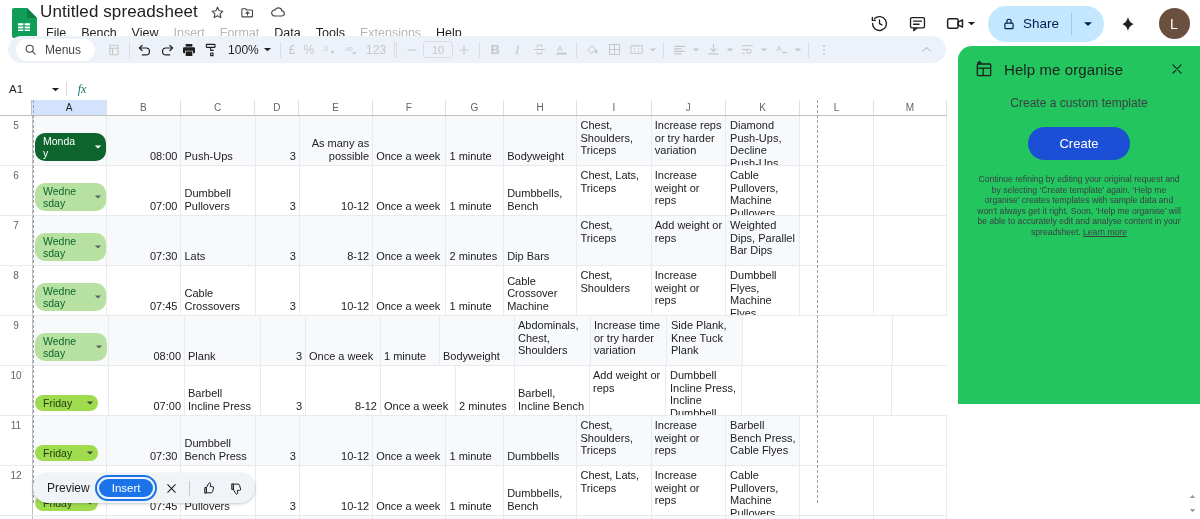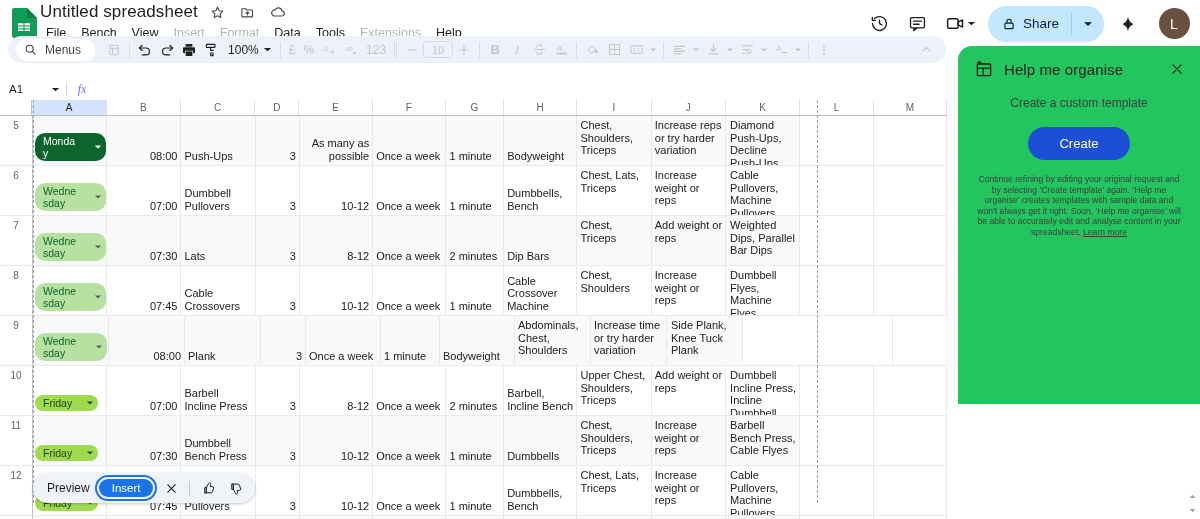--- a/index.html
+++ b/index.html
@@ -56,21 +56,21 @@
      display: flex; align-items: center; justify-content: center; font-size: 11px; color: #c4c7c5; }
   .tb-text { font-size: 12px; color: #c4c7c5; padding: 0 4px; }
   .tb-caret { width: 12px; display: flex; align-items: center; justify-content: center; color: #c4c7c5; }
   .tb-collapse { margin-left: auto; width: 24px; height: 24px; display: flex; align-items: center; justify-content: center; color: #c4c7c5; cursor: pointer;}
 
   
   .fbar { position: absolute; left: 0; top: 78px; width: 947px; height: 22px; display: flex; align-items: center; background: #fff; }
   .namebox { width: 66px; display: flex; align-items: center; justify-content: space-between; padding: 0 6px 0 9px; }
   .namebox-txt { font-size: 11.5px; color: #1f1f1f; }
   .fbar-sep { width: 1px; height: 14px; background: #dadce0; }
-  .fx { width: 30px; text-align: center; font-size: 12px; font-style: italic; color: #8b5cf6; font-family: "Liberation Serif", serif; }
+  .fx { width: 30px; text-align: center; font-size: 12px; font-style: italic; color: #0f766e; font-family: "Liberation Serif", serif; }
   .fbar-input { flex: 1; height: 22px; }
 
   
   .grid-wrap { position: absolute; left: 0; top: 100px; width: 947px; height: 419px; overflow: hidden; background: #fff; }
   .colhdr { display: flex; height: 16px; background: #fff; border-bottom: 1px solid #c0c0c0; }
   .ch { border-right: 1px solid #e0e0e0; font-size: 10px; color: #5f6368; display: flex;
         align-items: center; justify-content: center; background: #fff; cursor: pointer; }
   .ch.corner { width: 33px; background: #fff; border-right: 1px solid #c0c0c0; }
   .ch.sel { background: #d3e3fd; color: #1f1f1f; }
 
@@ -551,21 +551,20 @@
               </svg>
             </span>
           </div>
           <div class="cell num btm-right" style="width:76px">07:00</div>
           <div class="cell btm" style="width:76px">Barbell Incline Press</div>
           <div class="cell num btm-right" style="width:45px">3</div>
           <div class="cell num btm-right" style="width:75px">8-12</div>
           <div class="cell btm" style="width:75px">Once a week</div>
           <div class="cell btm" style="width:59px">2 minutes</div>
           <div class="cell btm" style="width:75px">Barbell, Incline Bench</div>
-          <div class="cell" style="width:76px">Upper Chest, Shoulders, Triceps</div>
           <div class="cell" style="width:76px">Add weight or reps</div>
           <div class="cell" style="width:76px;padding-left:4px">Dumbbell Incline Press, Incline Dumbbell Flyes</div>
           <div class="cell" style="width:75px"></div>
           <div class="cell" style="width:75px"></div>
         </div>
         <div class="row" style="height: 50px;">
           <div class="rh">11</div>
           <div class="cell chipcell alt" style="width:76px">
             <span class="chip" style="background:#9fdb4e;color:#1f3a08">
               <span class="chip-txt">Friday</span>

